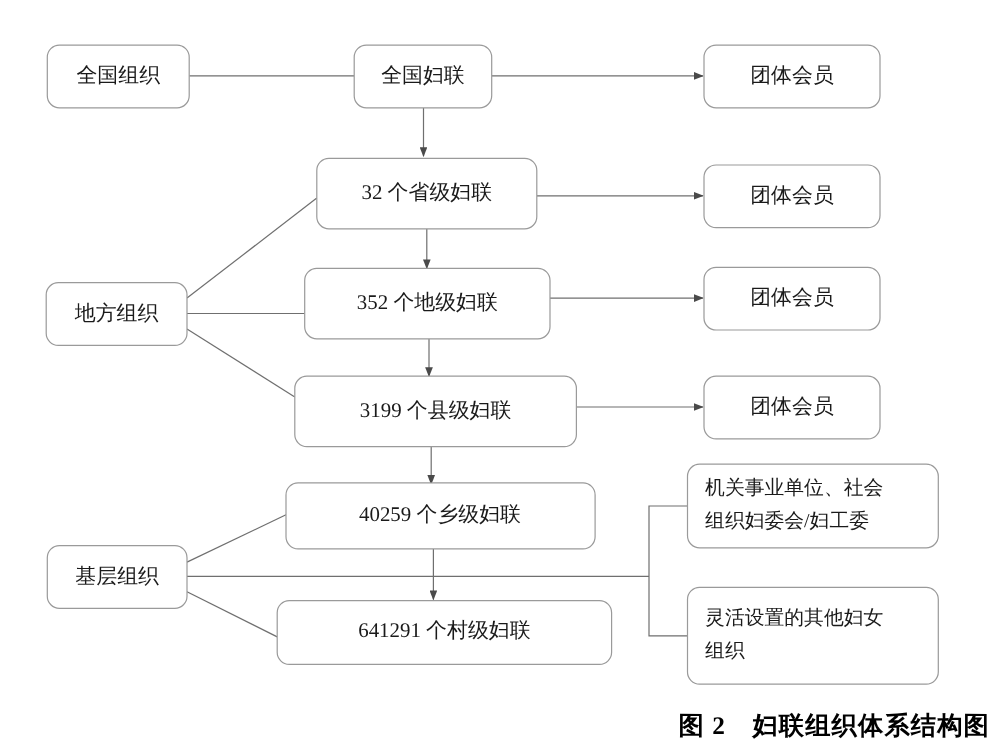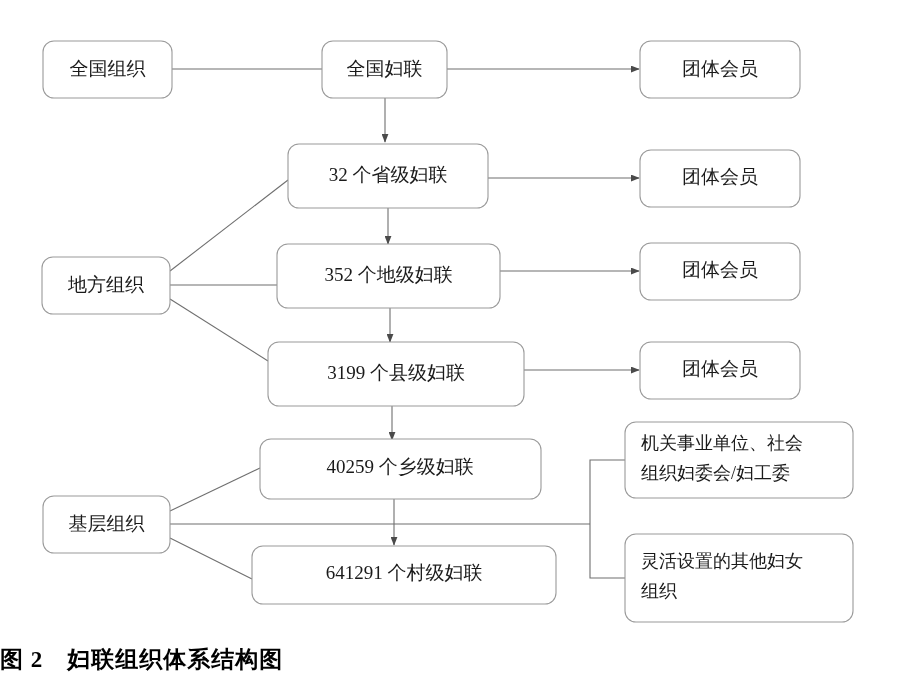--- a/index.html
+++ b/index.html
@@ -45,21 +45,21 @@
     text-anchor: middle;
     dominant-baseline: middle;
   }
   .node-label.size-normal { font-size: 19px; }
   .node-label.multiline   { font-size: 18px; text-anchor: start; }
   .caption {
     position: absolute;
     left: 0;
     top: 616px;
     width: 900px;
-    text-align: left;
+    text-align: right;
     font-family: "Liberation Serif", "DejaVu Serif", serif;
     font-weight: bold;
     font-size: 23px;
     letter-spacing: 1px;
     color: #000000;
   }
 </style>
 </head>
 <body>
 

